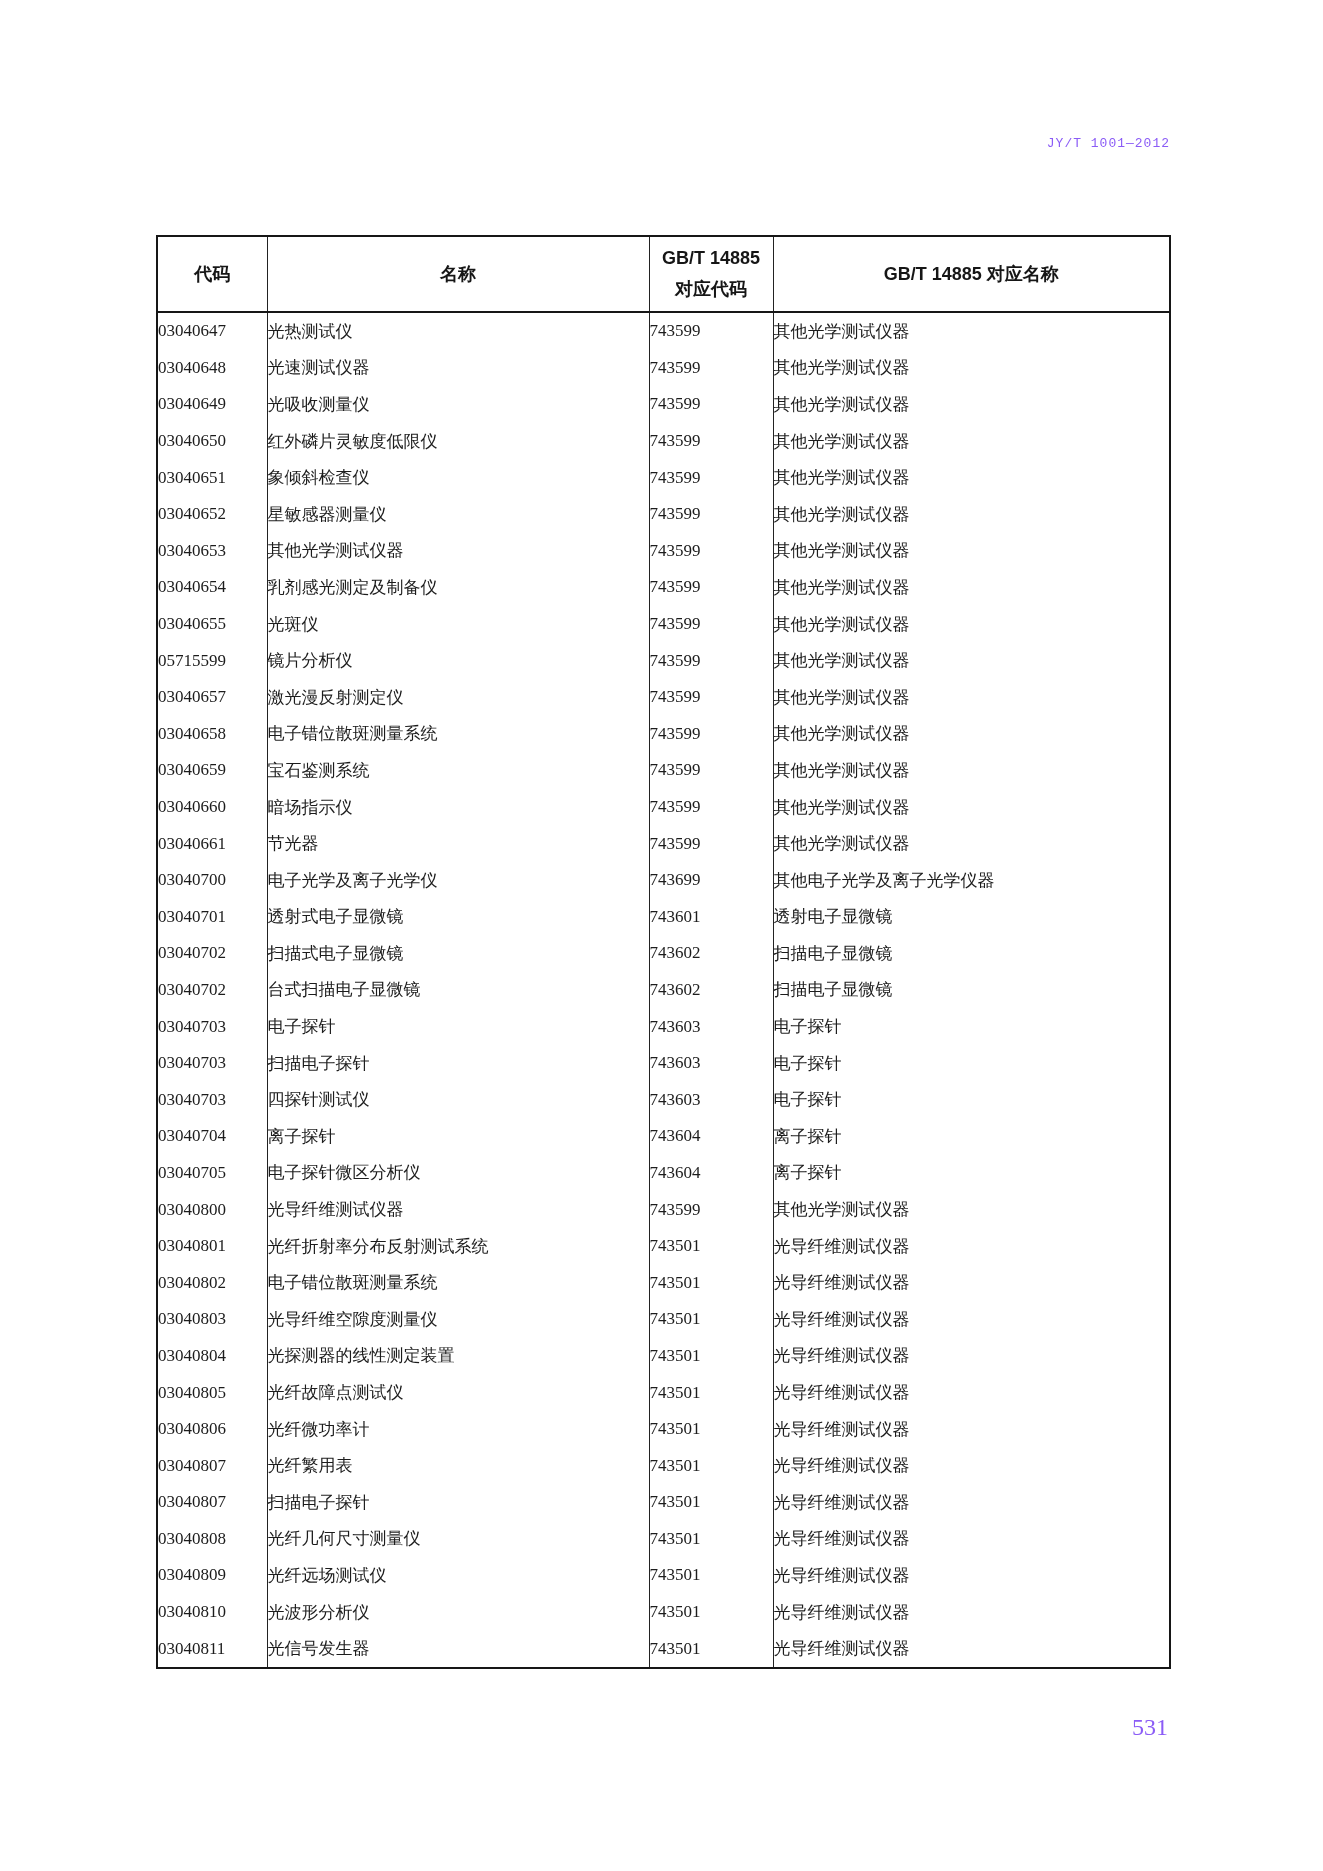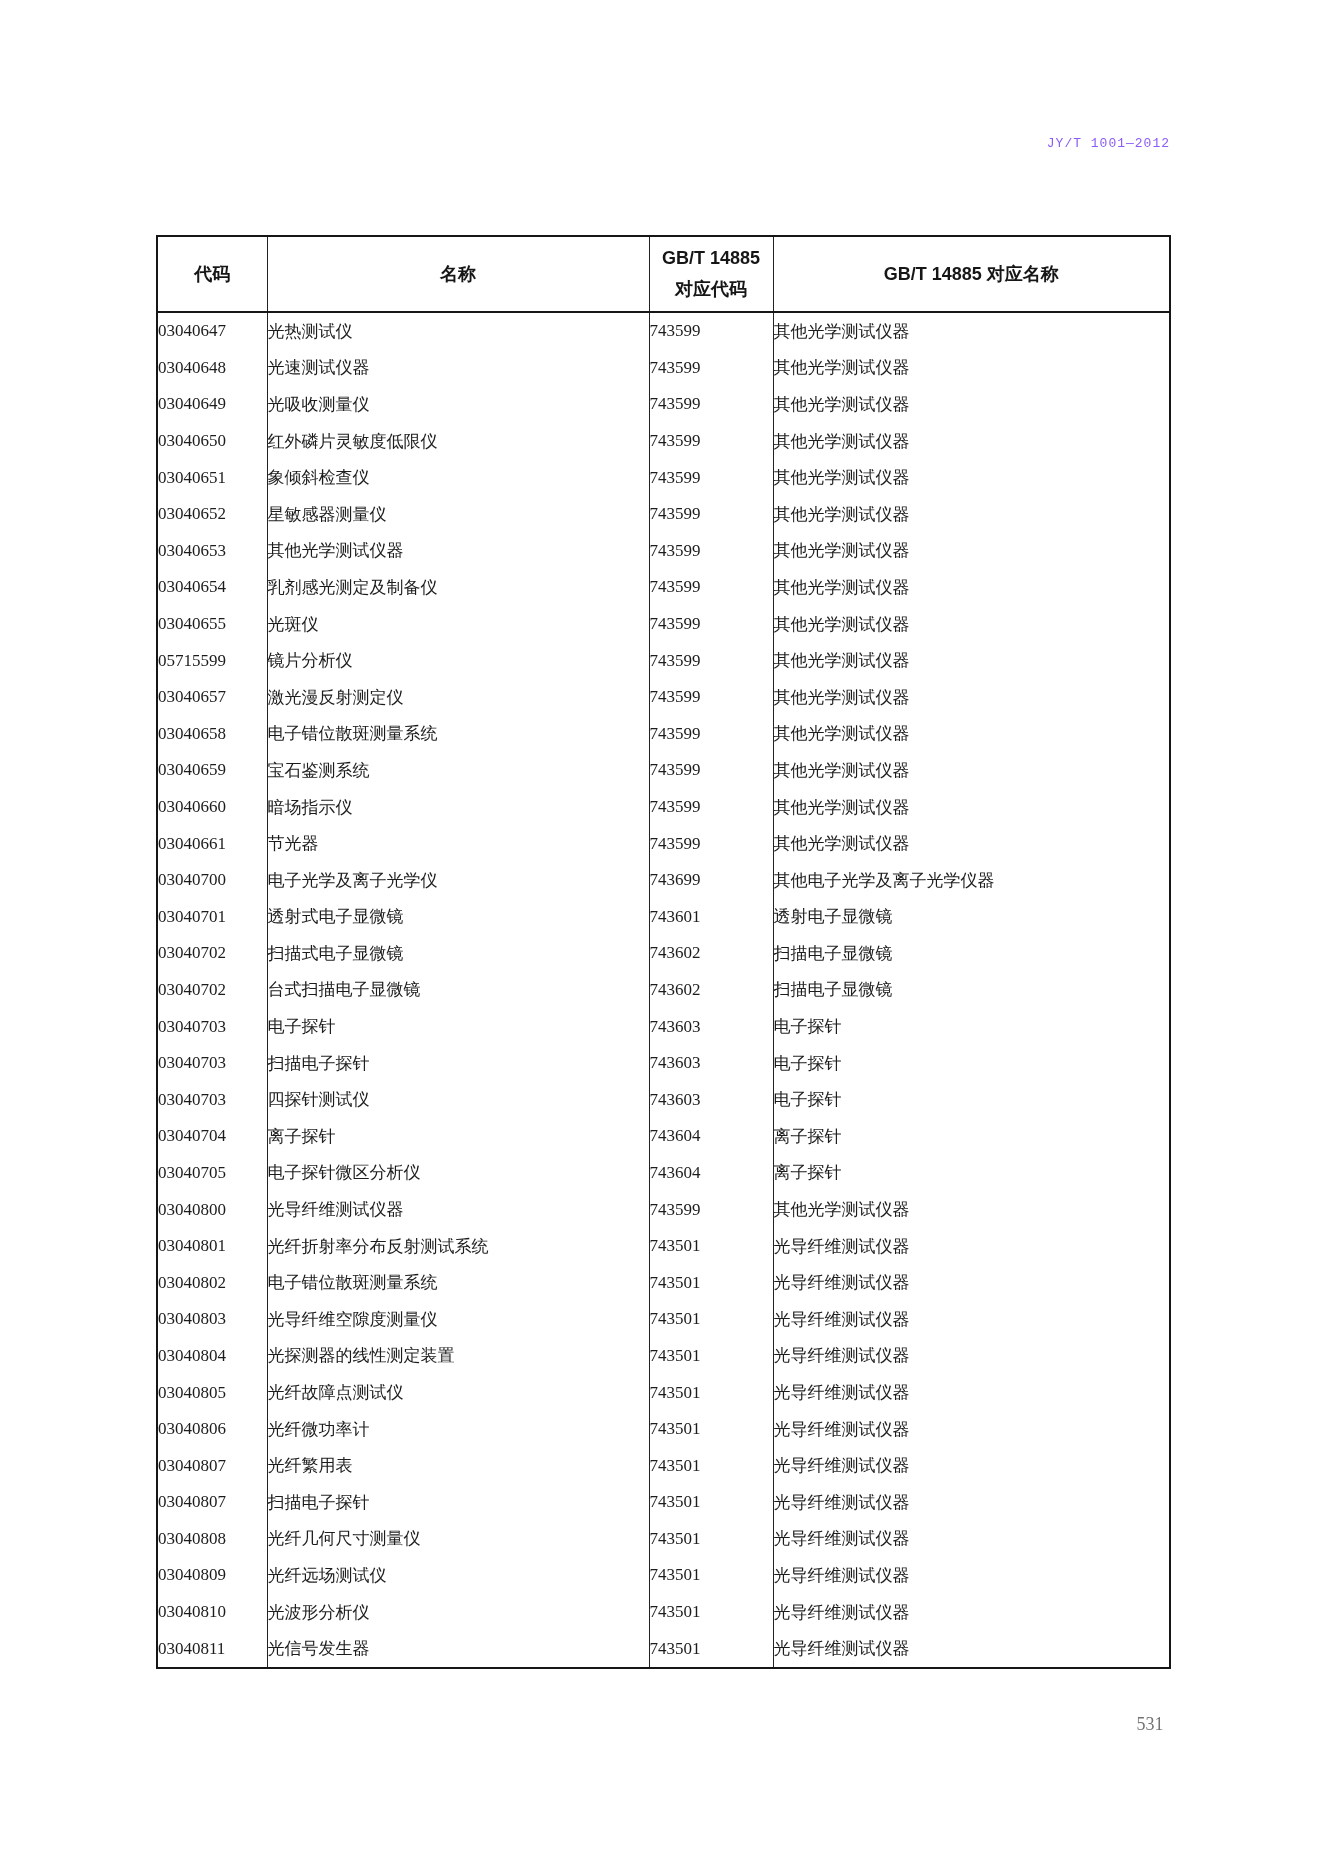--- a/index.html
+++ b/index.html
@@ -65,22 +65,22 @@
   td.c0 { padding-left: 3px; }
   td.c1 { padding-left: 9px; }
   td.c2 { padding-left: 4px; }
   td.c3 { padding-left: 9px; }
   .page-number {
     position: absolute;
     top: 1714px;
     left: 1122px;
     width: 56px;
     text-align: center;
-    font-size: 18px;
-    color: #737373;
+    font-size: 24px;
+    color: #8b5cf6;
   }
 </style>
 </head>
 <body>
 
 <div class="doc-number">JY/T 1001—2012</div>
 
 <table class="mapping-table">
   <colgroup>
     <col style="width:110px">

